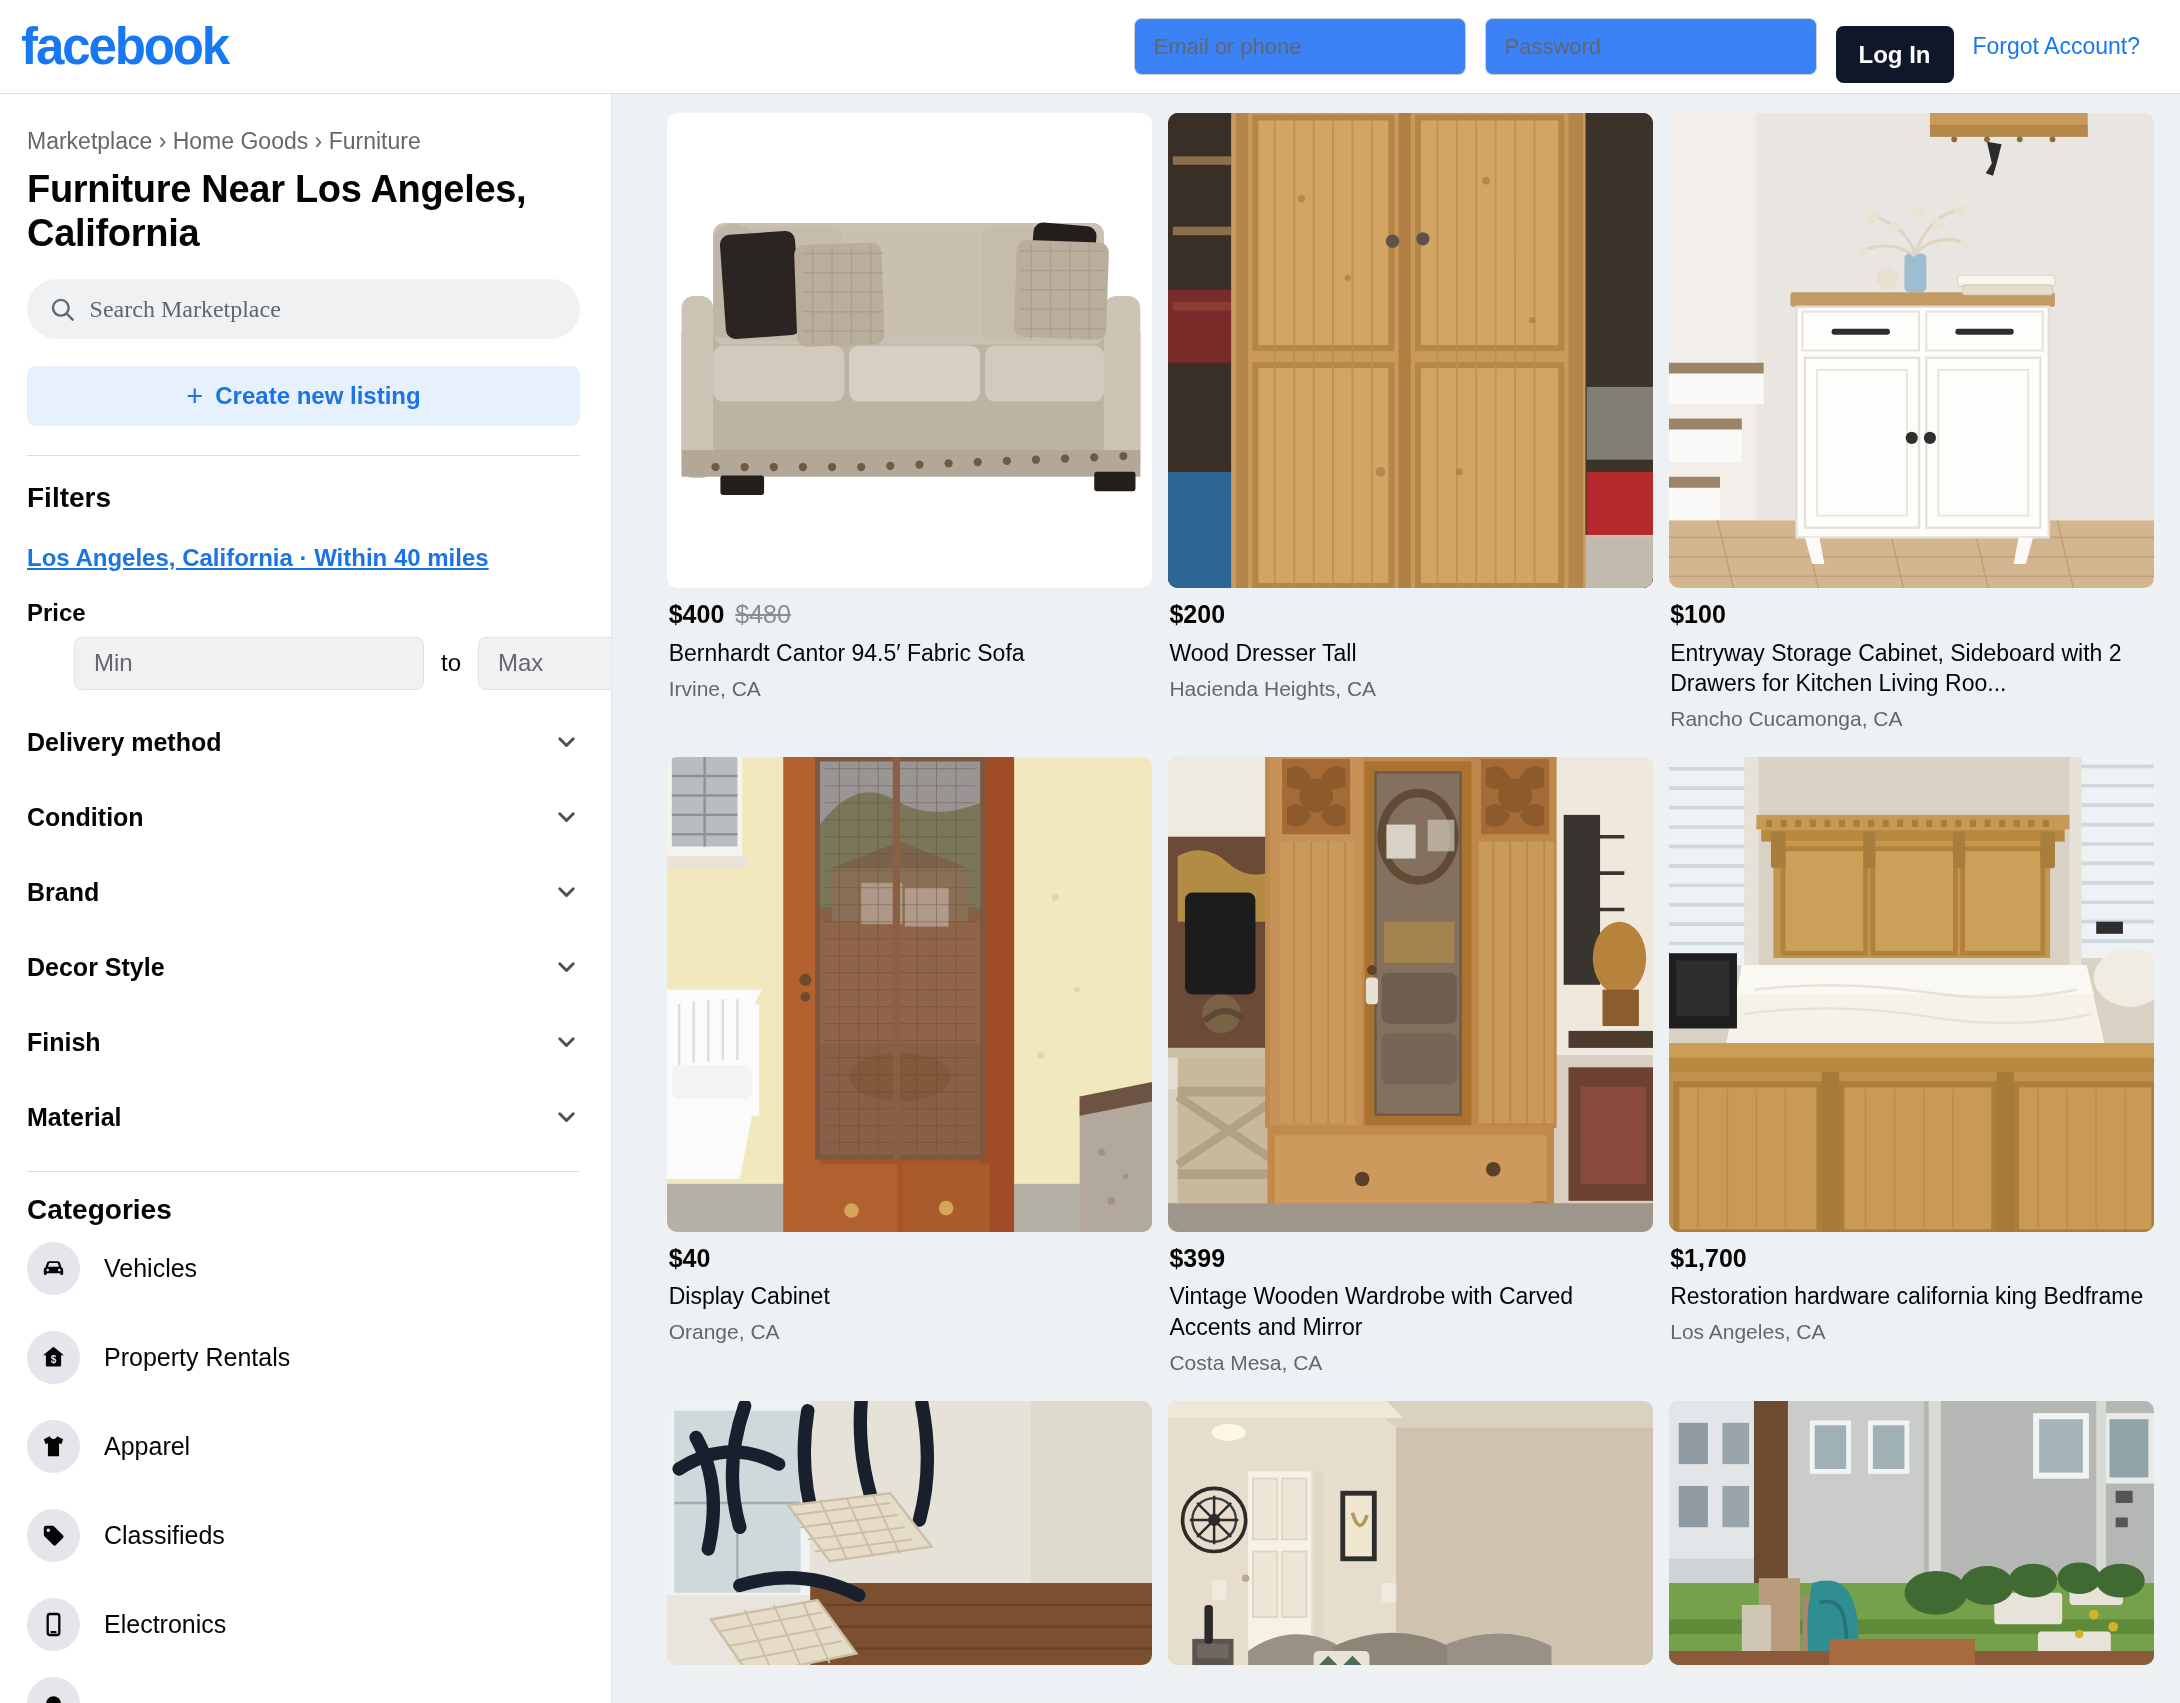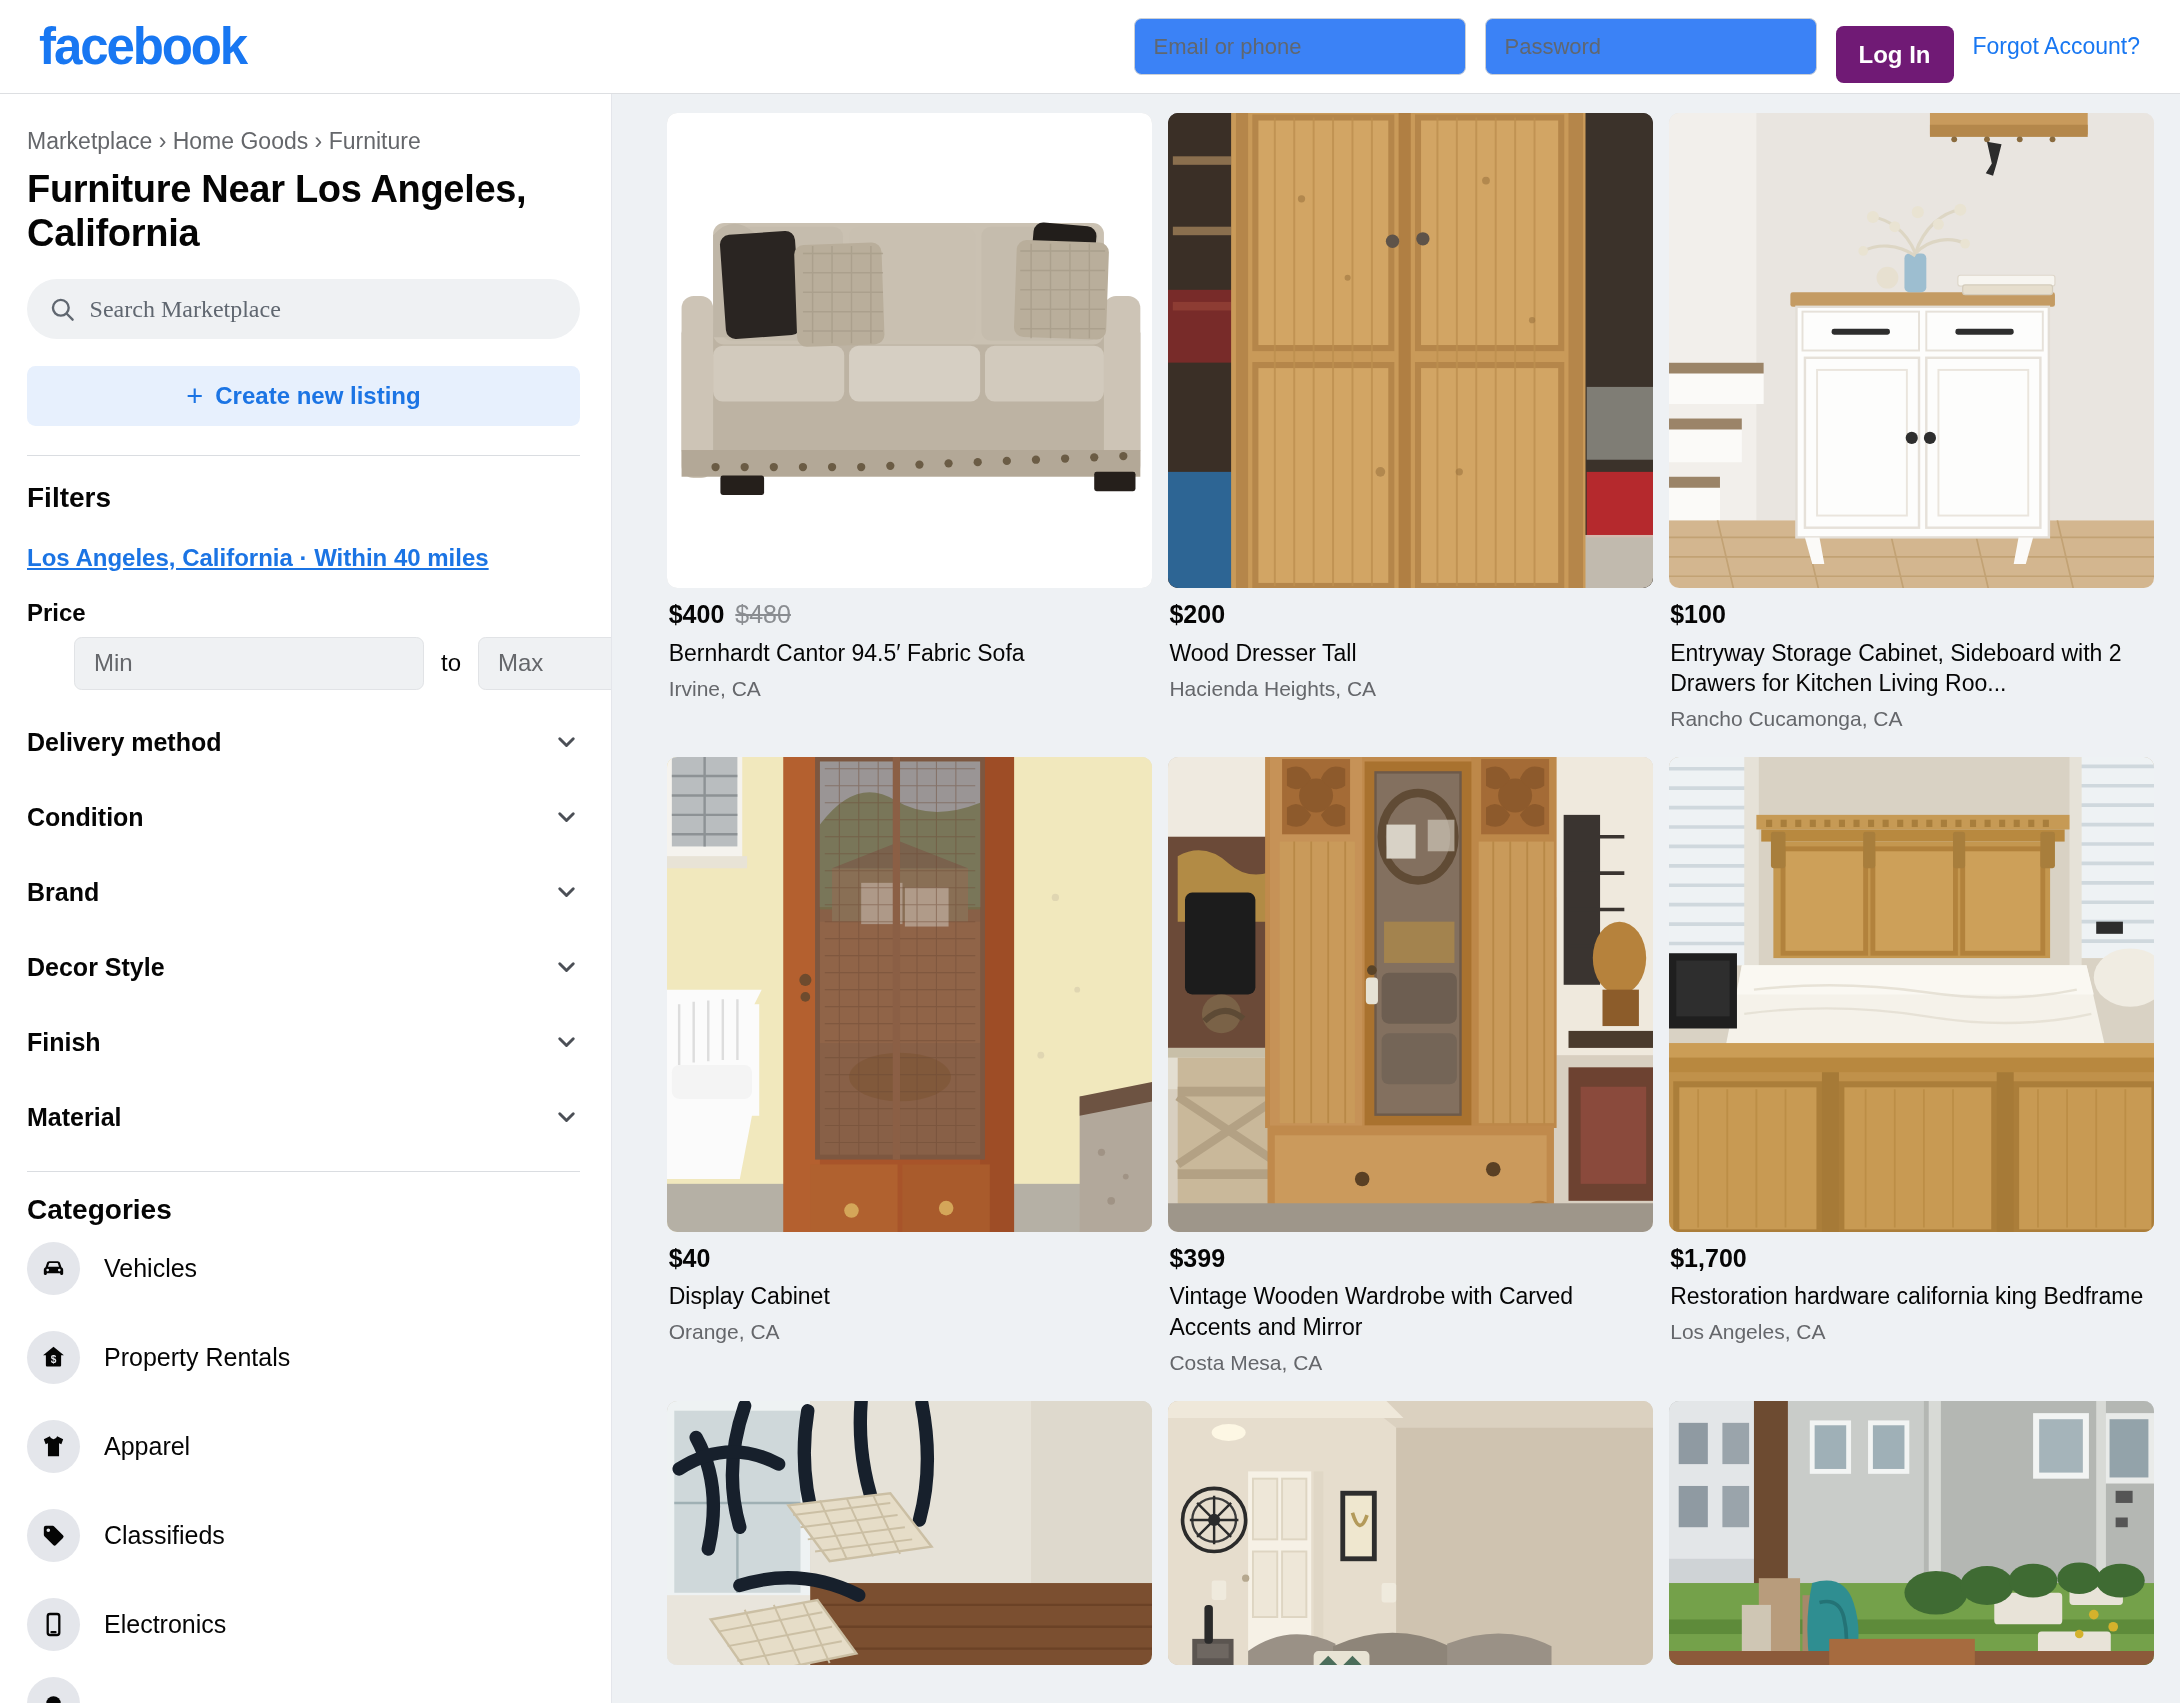--- a/index.html
+++ b/index.html
@@ -10,21 +10,21 @@
     overflow: hidden;
   }
 
   
   .topbar {
     height: 94px;
     background: #ffffff;
     border-bottom: 0.9px solid #dddfe2;
     display: flex;
     align-items: center;
-    padding: 0 41px 0 39px;
+    padding: 0 41px 0 21px;
     position: relative;
   }
   .fb-logo {
     font-size: 51px;
     font-weight: 700;
     color: #1877f2;
     letter-spacing: -2.1px;
     line-height: 1;
     user-select: none;
   }
@@ -42,21 +42,21 @@
     background: #3b82f6;
     font-size: 22px;
     color: #1c1e21;
     padding: 0 19px;
     font-family: "Liberation Sans", sans-serif;
   }
   .login-field::placeholder { color: #606770; }
   .login-btn {
     height: 57px;
     padding: 0 23px;
-    background: #701a75;
+    background: #0f172a;
     border: none;
     border-radius: 7.7px;
     color: #fff;
     font-size: 24px;
     font-weight: 700;
     cursor: pointer;
     font-family: "Liberation Sans", sans-serif;
     margin-top: 16px;
   }
   .forgot-link {

